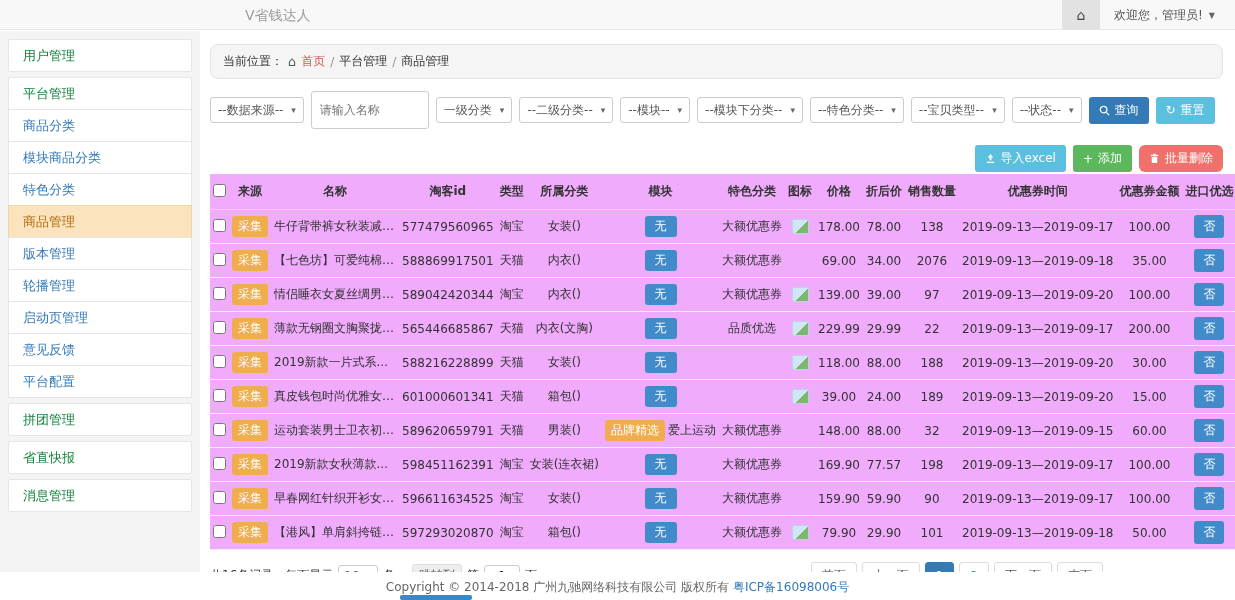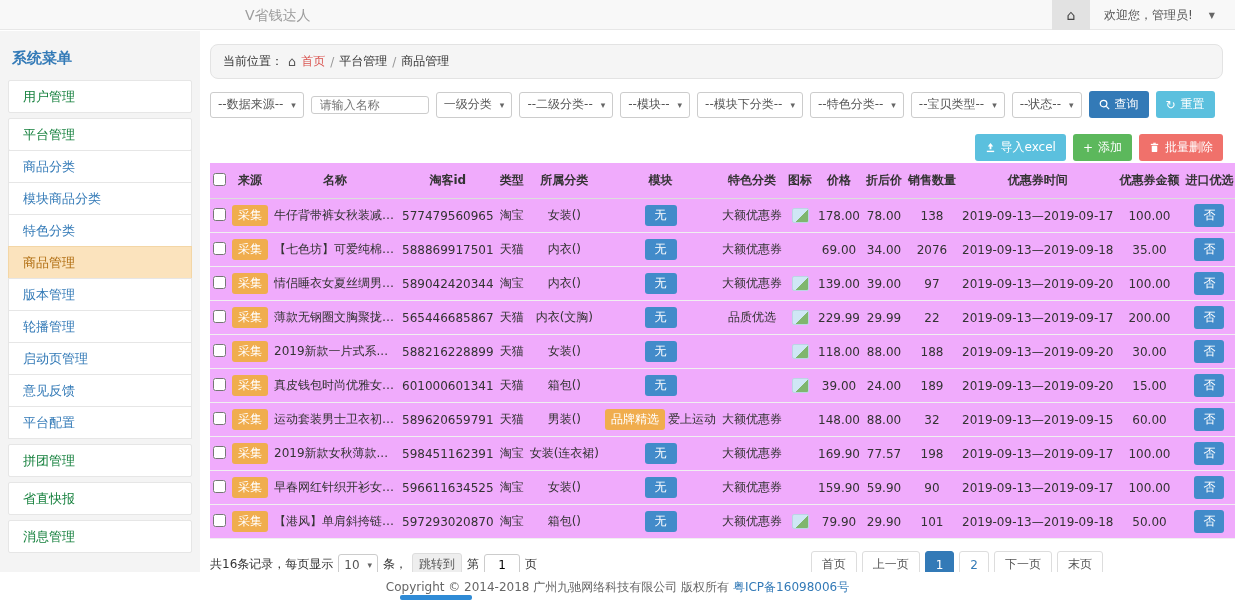--- a/index.html
+++ b/index.html
@@ -7,47 +7,47 @@
   body {
     font-family: "DejaVu Sans", "Liberation Sans", sans-serif;
     font-size: 12px; color:#333; background:#ffffff;
     position: relative; overflow: hidden;
   }
   
   .topbar { height:30px; background:#f8f8f8; border-bottom:1px solid #e7e7e7; position:relative; }
   .topbar-title { position:absolute; left:245px; line-height:30px; font-size:14px; color:#9d9d9d; }
   .topbar-right { position:absolute; right:0; top:0; height:30px; display:flex; align-items:stretch; }
   .home-box { width:38px; background:#e2e2e2; display:flex; align-items:center; justify-content:center; color:#444; font-size:14px; cursor:pointer; }
-  .welcome { display:flex; align-items:center; gap:16px; padding:0 20px 0 14px; color:#555; cursor:pointer;justify-content:center; }
+  .welcome { display:flex; align-items:center; gap:6px; padding:0 20px 0 14px; color:#555; cursor:pointer;justify-content:center; }
   .welcome .caret { font-size:8px; color:#666; }
   
   .sidebar-wrap { position:absolute; left:0; top:31px; bottom:28px; width:200px; background:#f4f4f4; overflow:hidden; padding:8px 8px 0 8px; }
   .sidebar-title { color:#337ab7; font-size:15px; font-weight:bold; padding:10px 4px 12px 4px; }
   .menu-item { background:#fff; border:1px solid #e6e6e6; height:33px; line-height:31px; padding-left:14px; font-size:13px; color:#15803d; cursor:pointer; margin-top:-1px; white-space:nowrap; overflow:hidden; }
   .menu-item.top { margin-top:5px; border-radius:2px; }
   .menu-item.top:first-child { margin-top:0; }
   .menu-item.sub { color:#337ab7; }
   .menu-item.sub.active { background:#fbe3bd; color:#b06d10; border-color:#f3d6a6; }
   
   .main { margin-left:210px; margin-right:12px; }
   .breadcrumb { margin-top:14px; background:#f5f5f5; border:1px solid #e3e3e3; border-radius:8px; padding:8px 12px; font-size:12px; color:#333; display:flex; align-items:center; gap:5px; }
   .bc-home-icon { color:#555; font-size:13px; }
   .bc-home { color:#d9534f; cursor:pointer; }
   .bc-sep { color:#999; }
   .bc-item { color:#333; }
   
   .filters { margin-top:12px; display:flex; align-items:center; gap:7px; flex-wrap:nowrap; }
   .select { height:26px; border:1px solid #ccc; border-radius:3px; background:#fff; font-size:12px; color:#555; display:inline-flex; align-items:center; justify-content:space-between; gap:8px; padding:0 7px; cursor:pointer; white-space:nowrap; }
   .select .sel-caret { font-size:9px; color:#666; }
-  .text-input { height:18px; border:1px solid #ccc; border-radius:3px; padding:0 8px; font-size:12px; width:118px; color:#333; font-family:inherit; }
+  .text-input { height:38px; border:1px solid #ccc; border-radius:3px; padding:0 8px; font-size:12px; width:118px; color:#333; font-family:inherit; }
   .btn { height:27px; border:none; border-radius:3px; color:#fff; font-size:12px; padding:0 10px; display:inline-flex; align-items:center; gap:5px; cursor:pointer; font-family:inherit; white-space:nowrap; }
   .btn-primary { background:#337ab7; }
   .btn-info { background:#5bc0de; }
   .btn-success { background:#5cb85c; }
-  .btn-danger { background:#f0716b; }
+  .btn-danger { background:#f0716b;border-radius:6px; }
   
   .toolbar { display:flex; justify-content:flex-end; gap:7px; margin-top:16px; margin-bottom:2px; }
   
   table { width:100%; border-collapse:collapse; background:#f0abfc; font-size:12px; }
   th { padding:9px 3px; border-bottom:1px solid #ddd; font-weight:bold; color:#333; white-space:nowrap; text-align:center; }
   td { padding:5px 3px; border-bottom:1px solid #f0f0f0; text-align:center; white-space:nowrap; color:#333; }
   td.cell-name { text-align:left; max-width:128px; overflow:hidden; text-overflow:ellipsis; }
   .badge { display:inline-block; padding:2px 6px; border-radius:3px; color:#fff; font-size:12px; }
   .badge.orange { background:#f0ad4e; }
   .badge.blue { background:#428bca; padding:2px 10px; }
@@ -81,21 +81,20 @@
       <span>⌂</span>
     </div>
     <div class="welcome">
       <span>欢迎您，管理员!</span>
       <span class="caret">▼</span>
     </div>
   </div>
 </header>
 
 <aside class="sidebar-wrap">
-  <div class="sidebar-title">系统菜单</div>
   <nav>
       <div class="menu-item top">用户管理</div>
       <div class="menu-item top">平台管理</div>
       <div class="menu-item sub">商品分类</div>
       <div class="menu-item sub">模块商品分类</div>
       <div class="menu-item sub">特色分类</div>
       <div class="menu-item sub active">商品管理</div>
       <div class="menu-item sub">版本管理</div>
       <div class="menu-item sub">轮播管理</div>
       <div class="menu-item sub">启动页管理</div>

